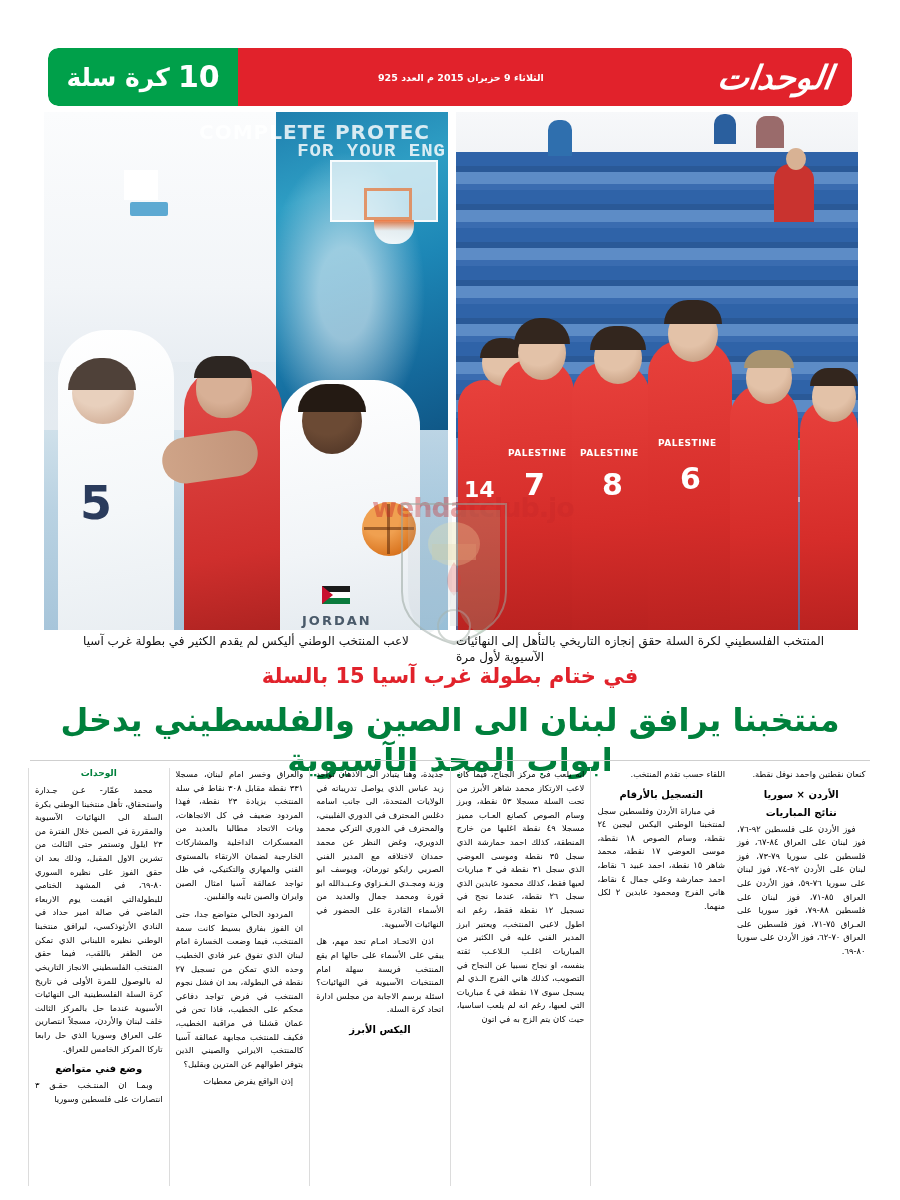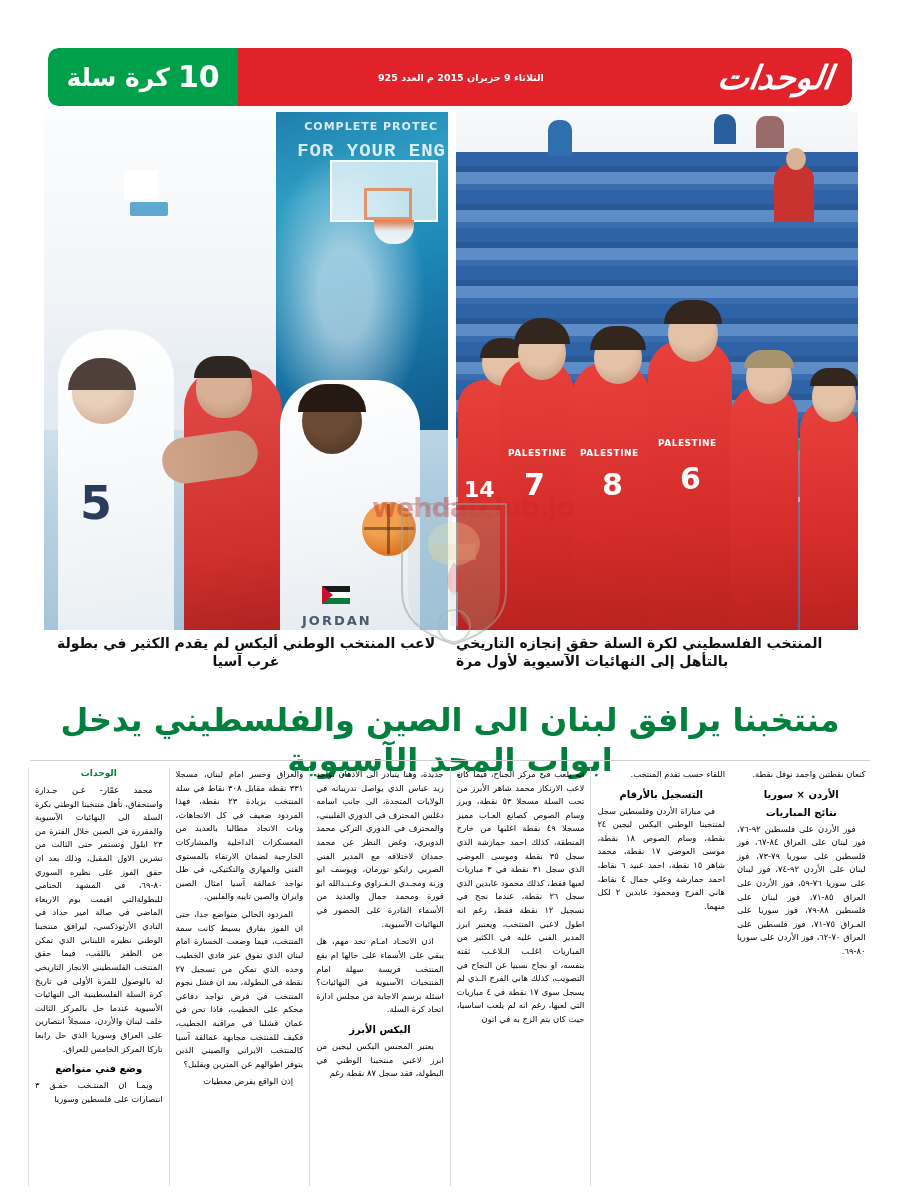--- a/index.html
+++ b/index.html
@@ -106,21 +106,21 @@
     position: absolute; right: 0; top: 0; width: 172px; height: 330px;
     background:
       radial-gradient(ellipse at 40% 55%, rgba(255,255,255,.55) 0 18%, rgba(255,255,255,0) 55%),
       linear-gradient(160deg, #1f7fae 0%, #2e9ec4 25%, #1d87b6 50%, #14689a 80%, #0f5584 100%);
   }
   .pa-banner-t1, .pa-banner-t2 {
     position: absolute; color: rgba(255,255,255,.82);
     font-weight: bold; letter-spacing: 1px; direction: ltr;
     white-space: nowrap;
   }
-  .pa-banner-t1 { top: 8px; right: 10px; font-size: 11px; }
+  .pa-banner-t1 { top: 8px; right: 18px; font-size: 20px; }
   .pa-banner-t2 { top: 28px; right: 2px; font-size: 19px; font-family: Liberation Mono, monospace; }
   .pa-board {
     position: absolute; right: 10px; top: 48px; width: 108px; height: 62px;
     background: rgba(255,255,255,.72);
     border: 2px solid rgba(255,255,255,.85);
   }
   .pa-board:after {
     content:""; position:absolute; left: 32px; top: 26px; width: 42px; height: 26px;
     border: 3px solid rgba(230,120,60,.75);
   }
@@ -291,21 +291,21 @@
     opacity: .55;
   }
 
   
   .captions {
     position: absolute;
     top: 634px; left: 44px; width: 814px;
     display: flex; flex-direction: row-reverse; gap: 8px;
   }
   .caption {
-    font-size: 14px; font-weight: bold; color: #111;
+    font-size: 12px; font-weight: normal; color: #111;
     line-height: 1.3;
   }
   .caption-right { width: 404px; text-align: center; }
   .caption-left  { width: 402px; text-align: left; }
 
   
   .kicker {
     position: absolute;
     top: 664px; left: 0; width: 900px;
     text-align: center;
@@ -470,20 +470,21 @@
     <path d="M56 62 C48 74 46 86 56 96 C66 86 64 74 56 62 Z" fill="#d9534f" opacity=".55"></path>
     <rect x="52" y="92" width="8" height="34" fill="#cfd6d2" opacity=".6"></rect>
     <circle cx="56" cy="126" r="16" fill="none" stroke="#aab5ae" stroke-width="2"></circle>
   </svg>
 
   <div class="captions">
     <div class="caption caption-right">لاعب المنتخب الوطني أليكس لم يقدم الكثير في بطولة غرب آسيا</div>
     <div class="caption caption-left">المنتخب الفلسطيني لكرة السلة حقق إنجازه التاريخي بالتأهل إلى النهائيات الآسيوية لأول مرة</div>
   </div>
 
+  <div class="kicker">في ختام بطولة غرب آسيا 15 بالسلة</div>
   <div class="headline">منتخبنا يرافق لبنان الى الصين والفلسطيني يدخل ابواب المجد الآسيوية</div>
   <div class="rule"></div>
 
   <div class="columns">
 
     <div class="col">
       <div class="byline">الوحدات</div>
       <p class="indent">محمد عمّار- عـن جـدارة واستحقاق، تأهل منتخبنا الوطني بكرة السلة الى النهائيات الآسيوية والمقررة في الصين خلال الفترة من ٢٣ ايلول وتستمر حتى الثالث من تشرين الاول المقبل، وذلك بعد ان حقق الفوز على نظيره السوري ٨٠-٦٩، في المشهد الختامي للبطولةالتي اقيمت يوم الاربعاء الماضي في صالة امير حداد في النادي الأرثوذكسي، ليرافق منتخبنا الوطني نظيره اللبناني الذي تمكن من الظفر باللقب، فيما حقق المنتخب الفلسطيني الانجاز التاريخي له بالوصول للمرة الأولى في تاريخ كرة السلة الفلسطينية الى النهائيات الأسيوية عندما حل بالمركز الثالث خلف لبنان والأردن، مسجلاً انتصارين على العراق وسوريا الذي حل رابعا تاركا المركز الخامس للعراق.</p>
       <h3>وضع فني متواضع</h3>
       <p class="indent">وبمـا ان المنتـخب حقـق ٣ انتصارات على فلسطين وسوريا</p>
@@ -492,21 +493,20 @@
     <div class="col">
       <p>والعراق وخسر امام لبنان، مسجلا ٣٣١ نقطة مقابل ٣٠٨ نقاط في سلة المنتخب بزيادة ٢٣ نقطة، فهذا المردود ضعيف في كل الاتجاهات، وبات الاتحاد مطالبا بالعديد من المعسكرات الداخلية والمشاركات الخارجية لضمان الارتقاء بالمستوى الفني والمهاري والتكتيكي، في ظل تواجد عمالقة آسيا امثال الصين وايران والصين تايبه والفلبين.</p>
       <p class="indent">المردود الحالي متواضع جدا، حتى ان الفوز بفارق بسيط كانت سمة المنتخب، فيما وضعت الخسارة امام لبنان الذي تفوق عبر فادي الخطيب وحده الذي تمكن من تسجيل ٢٧ نقطة في البطولة، بعد ان فشل نجوم المنتخب في فرض تواجد دفاعي محكم على الخطيب، فاذا تحن في عمان قشلنا في مراقبة الخطيب، فكيف للمنتخب مجابهة عمالقة آسيا كالمنتخب الايراني والصيني الذين يتوفر اطوالهم عن المترين وبقليل؟</p>
       <p class="indent">إذن الواقع يفرض معطيات</p>
     </div>
 
     <div class="col">
       <p>جديدة، وهنا يتبادر الى الاذهان تواجد زيد عباس الذي يواصل تدريباته في الولايات المتحدة، الى جانب اسامه دغلس المحترف في الدوري الفلبيني، والمحترف في الدوري التركي محمد الدويري، وغض النظر عن محمد حمدان لاختلافه مع المدير الفني الصربي رايكو تورمان، ويوسف ابو وزنة ومجـدي الـغـزاوي وعـبـدالله ابو قورة ومحمد جمال والعديد من الأسماء القادرة على الحضور في النهائيات الآسيوية.</p>
       <p class="indent">اذن الاتحـاد امـام تحد مهم، هل يبقي على الأسماء على حالها ام يقع المنتخب فريسة سهلة امام المنتخبات الآسيوية في النهائيات؟ اسئلة برسم الاجابة من مجلس ادارة اتحاد كرة السلة.</p>
       <h3>اليكس الأبرز</h3>
-      <p class="indent">يعتبر المجنس اليكس ليجين من ابرز لاعبي منتخبنا الوطني في البطولة، فقد سجل ٨٧ نقطة رغم</p>
     </div>
 
     <div class="col">
       <p>انه يلعب في مركز الجناح، فيما كان لاعب الارتكاز محمد شاهر الأبرز من تحت السلة مسجلا ٥٣ نقطة، وبرز وسام الصوص كصانع العـاب مميز مسجلا ٤٩ نقطة اغلبها من خارج المنطقة، كذلك احمد حمارشة الذي سجل ٣٥ نقطة وموسى العوضي الذي سجل ٣١ نقطة في ٣ مباريات لعبها فقط، كذلك محمود عابدين الذي سجل ٢٦ نقطة، عندما نجح في تسجيل ١٢ نقطة فقط، رغم انه اطول لاعبي المنتخب، ويعتبر ابرز المدير الفني عليه في الكثير من المباريات اغلـب الـلاعـب ثقته بنفسه، او نجاح نسبيا عن النجاح في التصويب، كذلك هاني الفرج الـذي لم يسجل سوى ١٧ نقطة في ٤ مباريات التي لعبها، رغم انه لم يلعب اساسيا، حيث كان يتم الزج به في اتون</p>
     </div>
 
     <div class="col">
       <p>اللقاء حسب تقدم المنتخب.</p>
       <h3>التسجيل بالأرقام</h3>
       <p class="indent">في مباراة الأردن وفلسطين سجل لمنتخبنا الوطني اليكس ليجين ٢٤ نقطة، وسام الصوص ١٨ نقطة، موسى العوضي ١٧ نقطة، محمد شاهر ١٥ نقطة، احمد عبيد ٦ نقاط، احمد حمارشة وعلي جمال ٤ نقاط، هاني الفرج ومحمود عابدين ٢ لكل منهما.</p>

